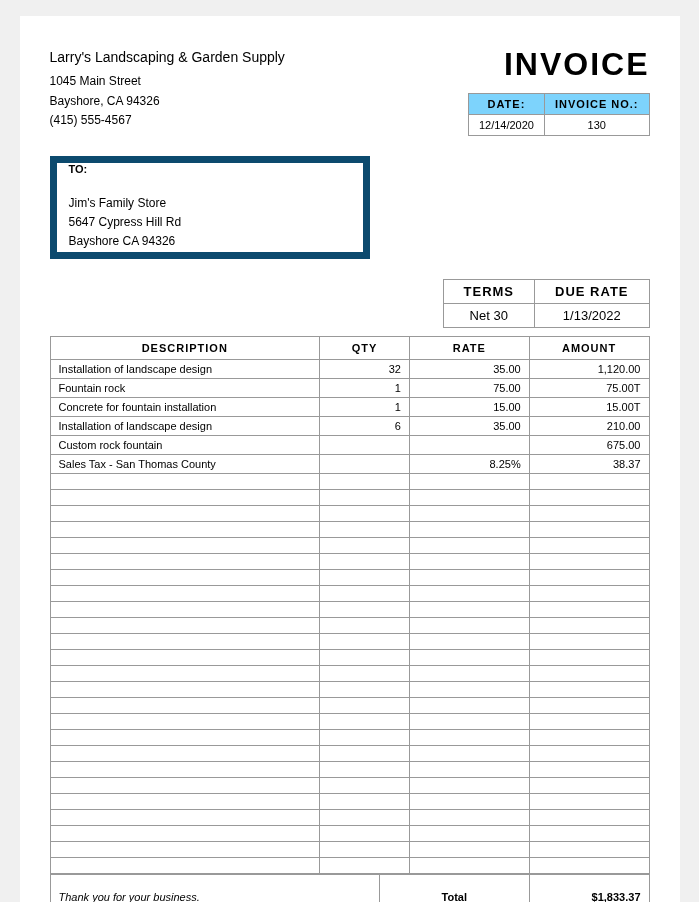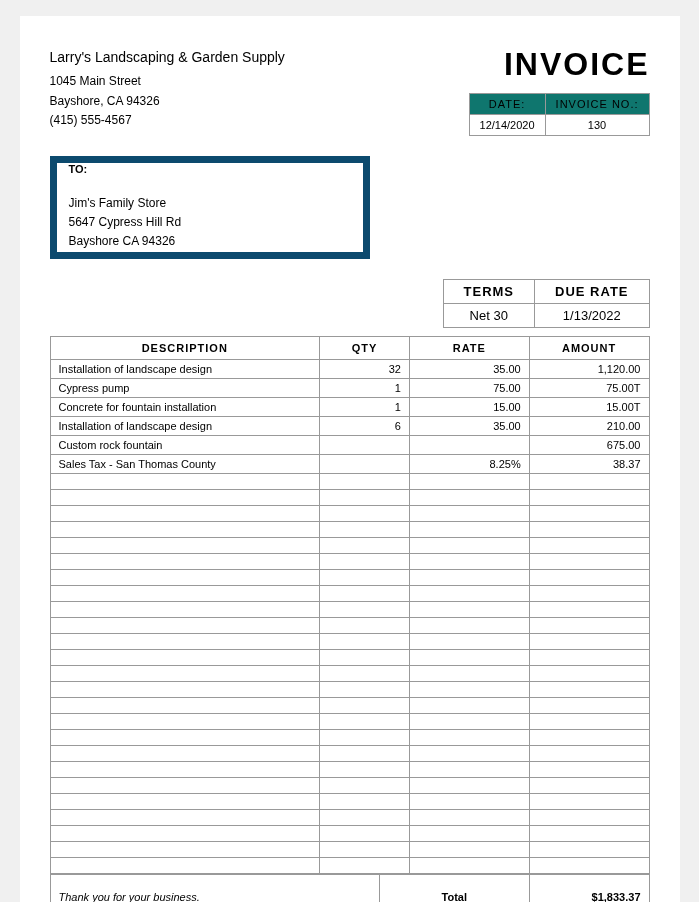--- a/index.html
+++ b/index.html
@@ -64,22 +64,22 @@
 
     .invoice-meta-table th,
     .invoice-meta-table td {
       border: 1px solid #999;
       padding: 4px 10px;
       text-align: center;
       font-size: 11px;
     }
 
     .invoice-meta-table th {
-      background: #0f766e;
-      font-weight: normal;
+      background: #7dd3fc;
+      font-weight: bold;
       letter-spacing: 1px;
     }
 
     .to-section {
       margin: 20px 0;
       width: 320px;
     }
 
     .to-box {
       border: 7px solid #0c4a6e;
@@ -285,21 +285,21 @@
 
       <tr>
         <td class="td-description">Installation of landscape design</td>
         <td class="td-qty">32</td>
         <td class="td-rate">35.00</td>
         <td class="td-amount">1,120.00</td>
       </tr>
 
 
       <tr>
-        <td class="td-description">Cypress pump</td>
+        <td class="td-description">Fountain rock</td>
         <td class="td-qty">1</td>
         <td class="td-rate">75.00</td>
         <td class="td-amount">75.00T</td>
       </tr>
 
       <tr>
         <td class="td-description">Concrete for fountain installation</td>
         <td class="td-qty">1</td>
         <td class="td-rate">15.00</td>
         <td class="td-amount">15.00T</td>

